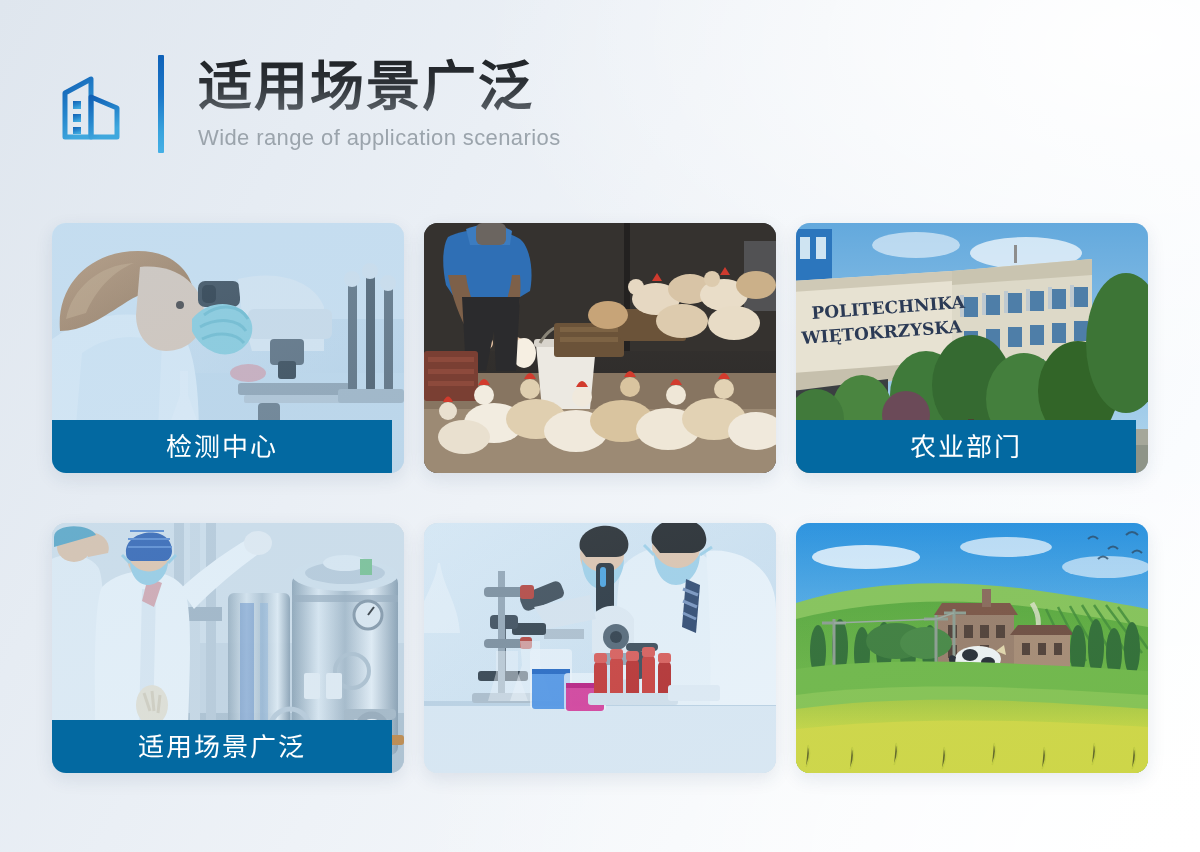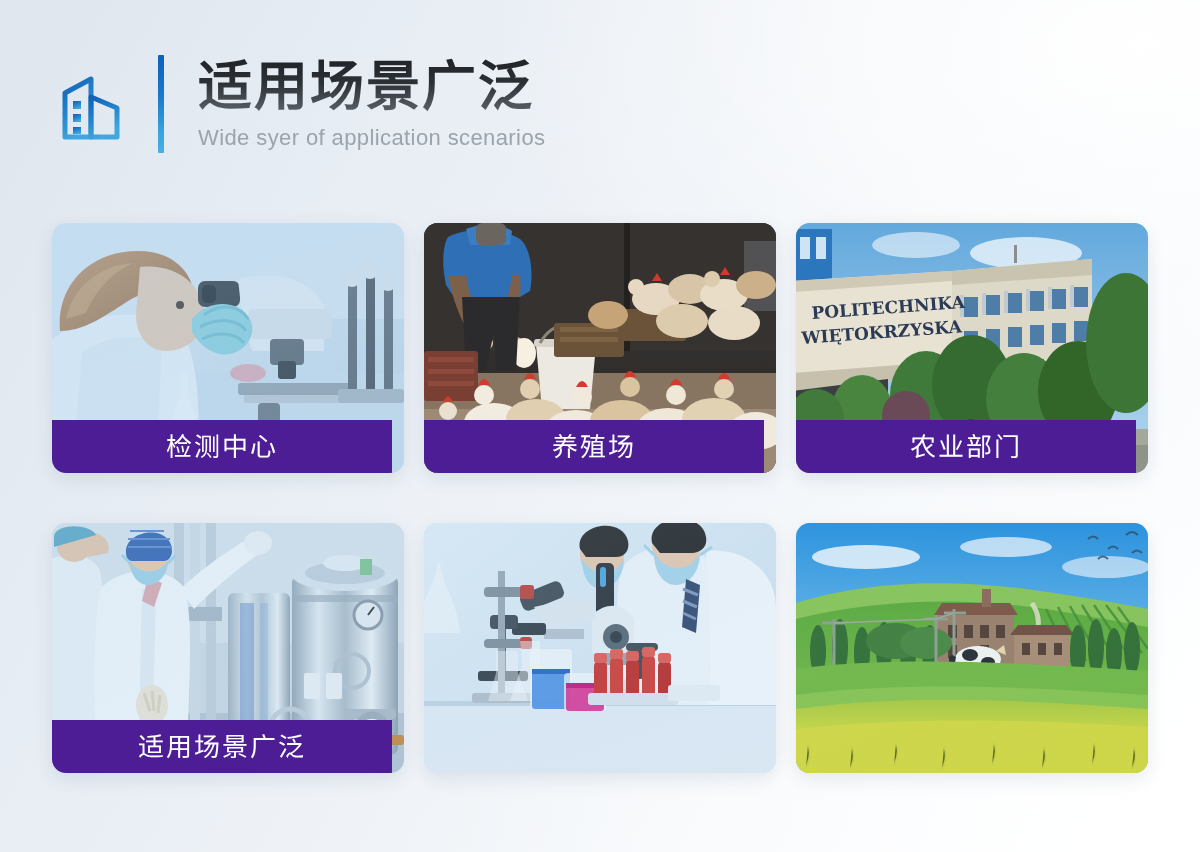--- a/index.html
+++ b/index.html
@@ -104,21 +104,21 @@
   }
   .wash-strong::after { background:linear-gradient(160deg, rgba(150,195,230,0.40) 0%, rgba(120,175,220,0.26) 100%); }
   .wash-mid::after    { background:linear-gradient(160deg, rgba(150,195,230,0.24) 0%, rgba(120,175,220,0.14) 100%); }
   .wash-light::after  { background:linear-gradient(160deg, rgba(160,200,235,0.12) 0%, rgba(130,180,222,0.08) 100%); }
   .wash-none::after   { background:none; }
 
   .card-label {
     position:absolute;
     left:0; right:12px; bottom:0;
     height:53px;
-    background:#4c1d95;
+    background:#0369a1;
     display:flex; align-items:center; justify-content:center;
   }
   .card-label span {
     color:#ffffff;
     font-size:26px;
     font-weight:400;
     letter-spacing:2px;
     line-height:1;
   }
 </style>
@@ -146,21 +146,21 @@
         <rect x="13" y="34" width="8" height="8" fill="url(#bldgGrad)"></rect>
         <rect x="13" y="47" width="8" height="8" fill="url(#bldgGrad)"></rect>
         <rect x="13" y="60" width="8" height="7" fill="url(#bldgGrad)"></rect>
       </svg>
     </div>
 
     <div class="divider"></div>
 
     <div class="titles">
       <div class="title-cn">适用场景广泛</div>
-      <div class="title-en">Wide syer of application scenarios</div>
+      <div class="title-en">Wide range of application scenarios</div>
     </div>
   </div>
 
   <div class="cards">
 
     <div class="card">
       <div class="card-photo wash-strong">
         <svg viewBox="0 0 352 250" preserveAspectRatio="xMidYMid slice">
           <defs>
             <linearGradient id="lab1bg" x1="0" y1="0" x2="1" y2="1">
@@ -295,23 +295,20 @@
             <circle cx="206" cy="164" r="10" fill="#d9c49f"></circle>
             <path d="M200 154 q6 -12 12 0 z" fill="#d23b2d"></path>
             <circle cx="252" cy="172" r="10" fill="#efe7d7"></circle>
             <path d="M246 162 q6 -12 12 0 z" fill="#d23b2d"></path>
             <circle cx="300" cy="166" r="10" fill="#e2d2b4"></circle>
             <path d="M294 156 q6 -12 12 0 z" fill="#d23b2d"></path>
             <circle cx="24" cy="188" r="9" fill="#e9e0cf"></circle>
             <path d="M19 179 q5 -11 10 0 z" fill="#d23b2d"></path>
           </g>
         </svg>
-      </div>
-      <div class="card-label">
-        <span>养殖场</span>
       </div>
     </div>
 
     <div class="card">
       <div class="card-photo wash-none">
         <svg viewBox="0 0 352 250" preserveAspectRatio="xMidYMid slice">
           <defs>
             <linearGradient id="sky3" x1="0" y1="0" x2="0" y2="1">
               <stop offset="0%" stop-color="#63a9dd"></stop>
                 <stop offset="100%" stop-color="#b6d8ee"></stop>

